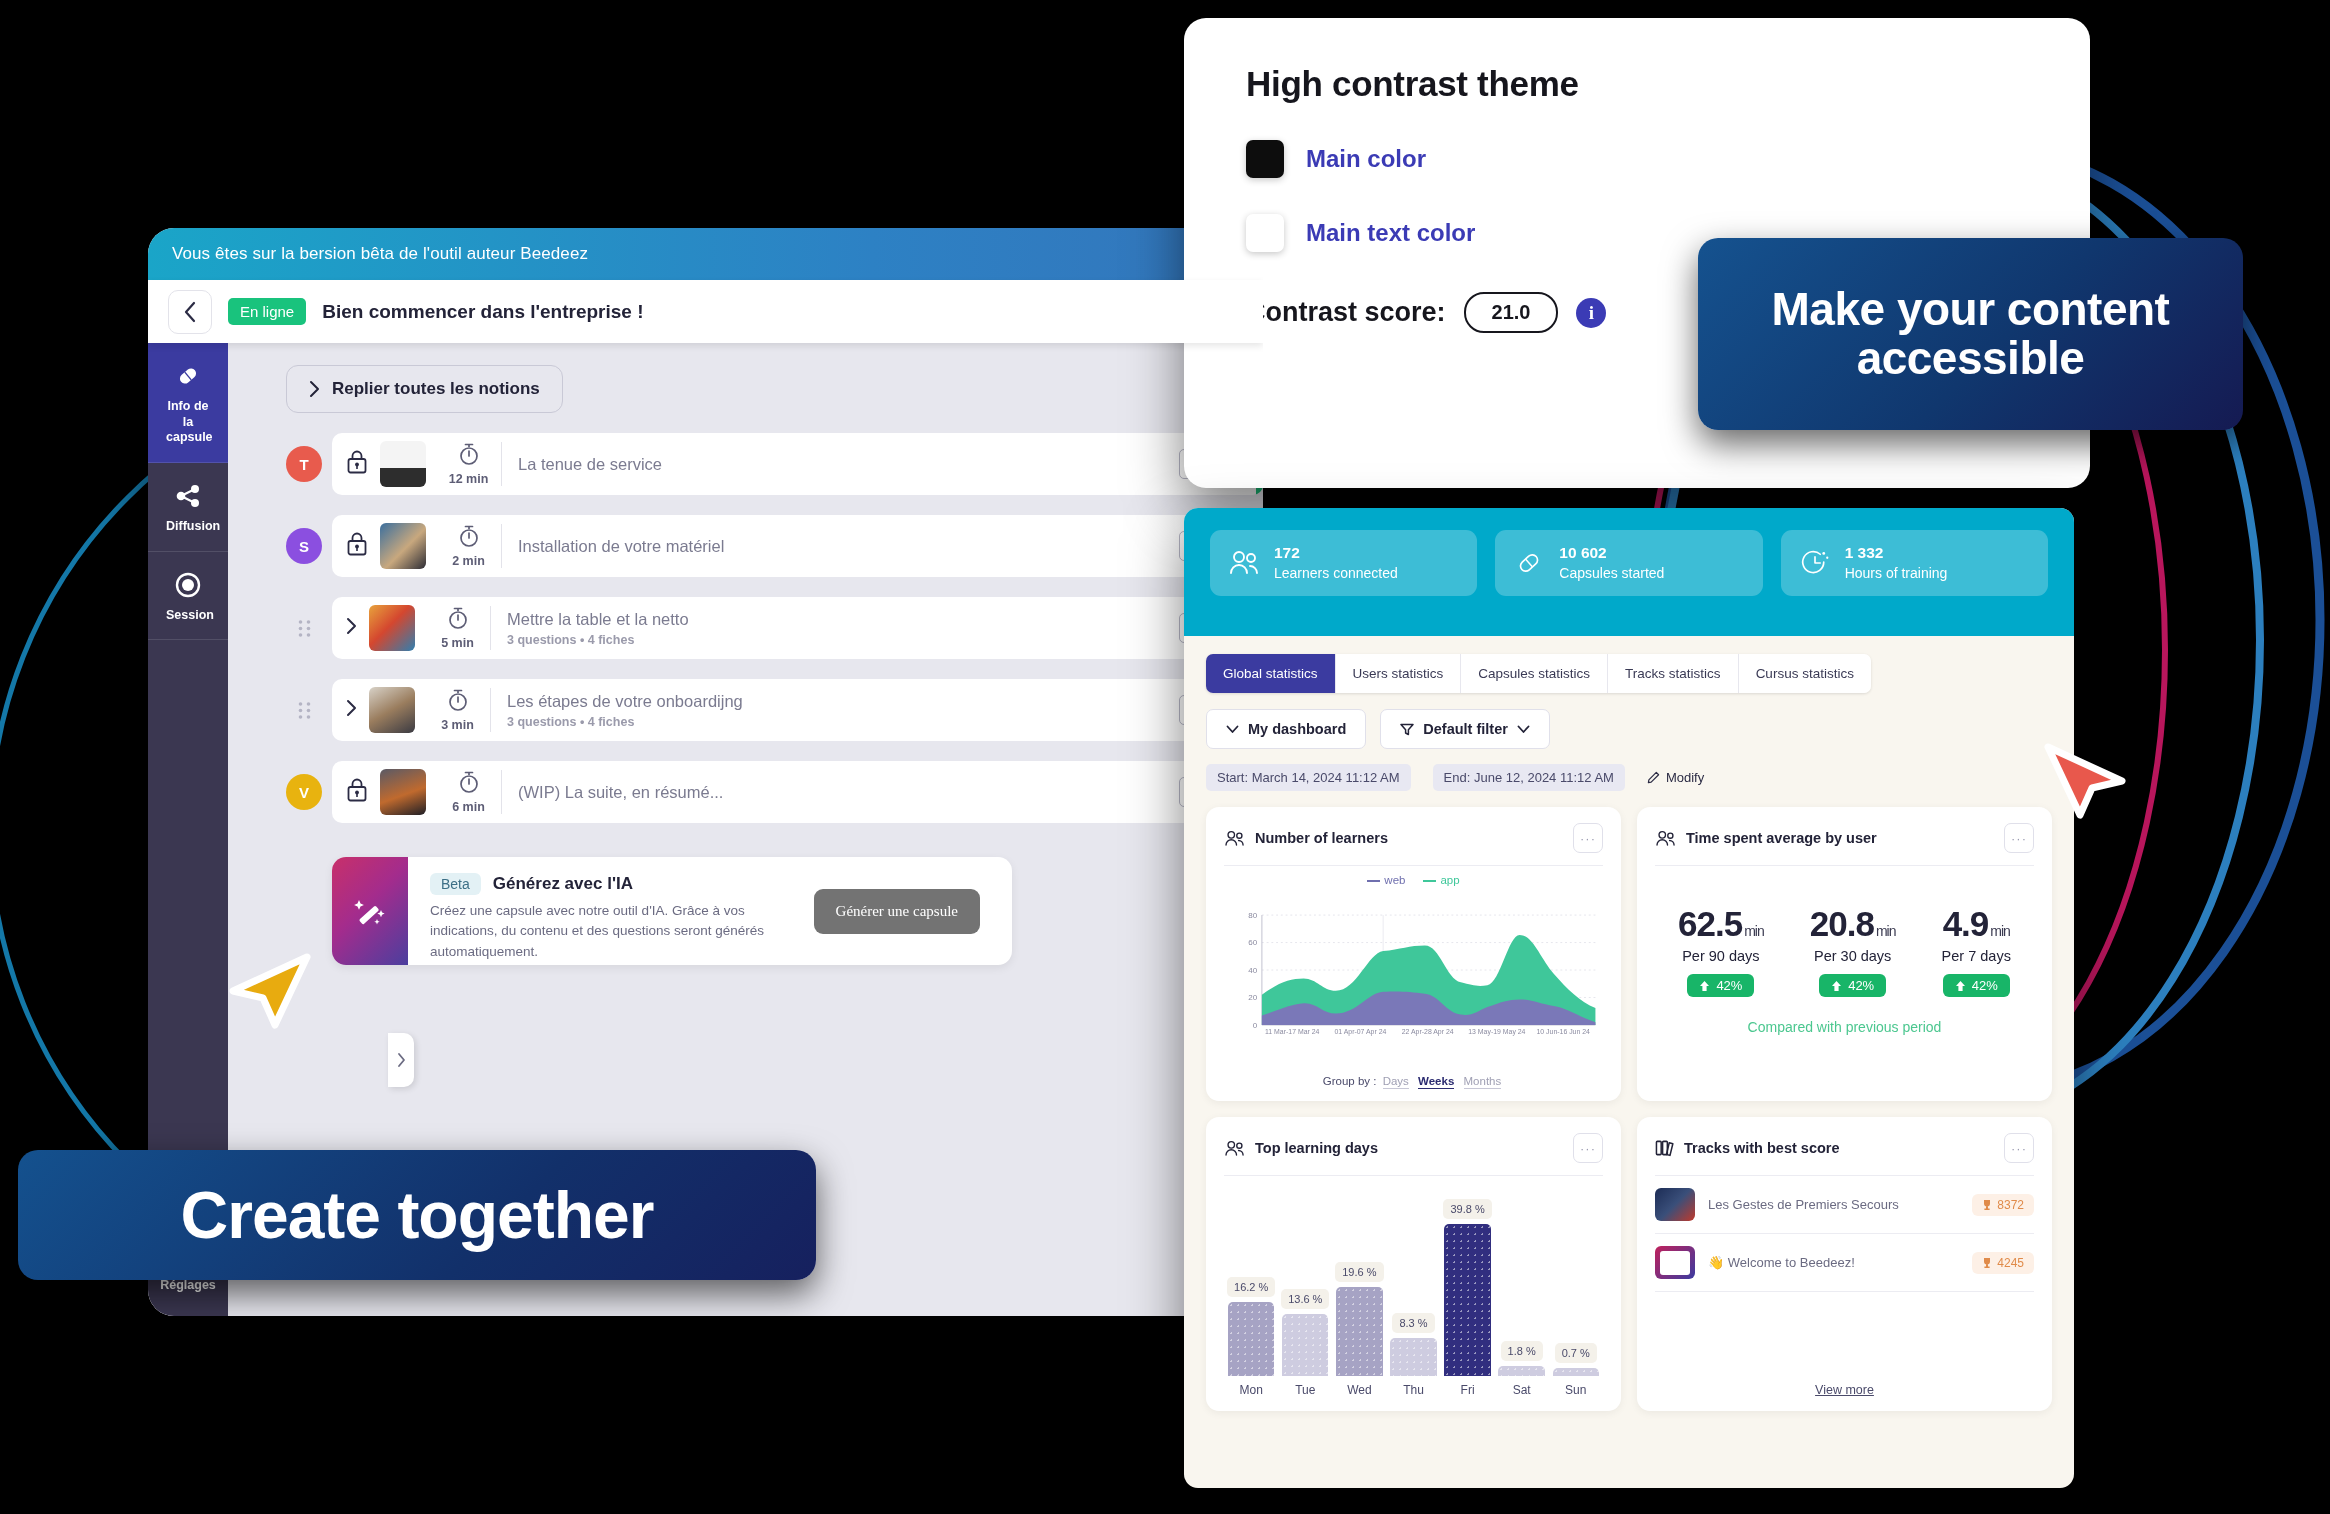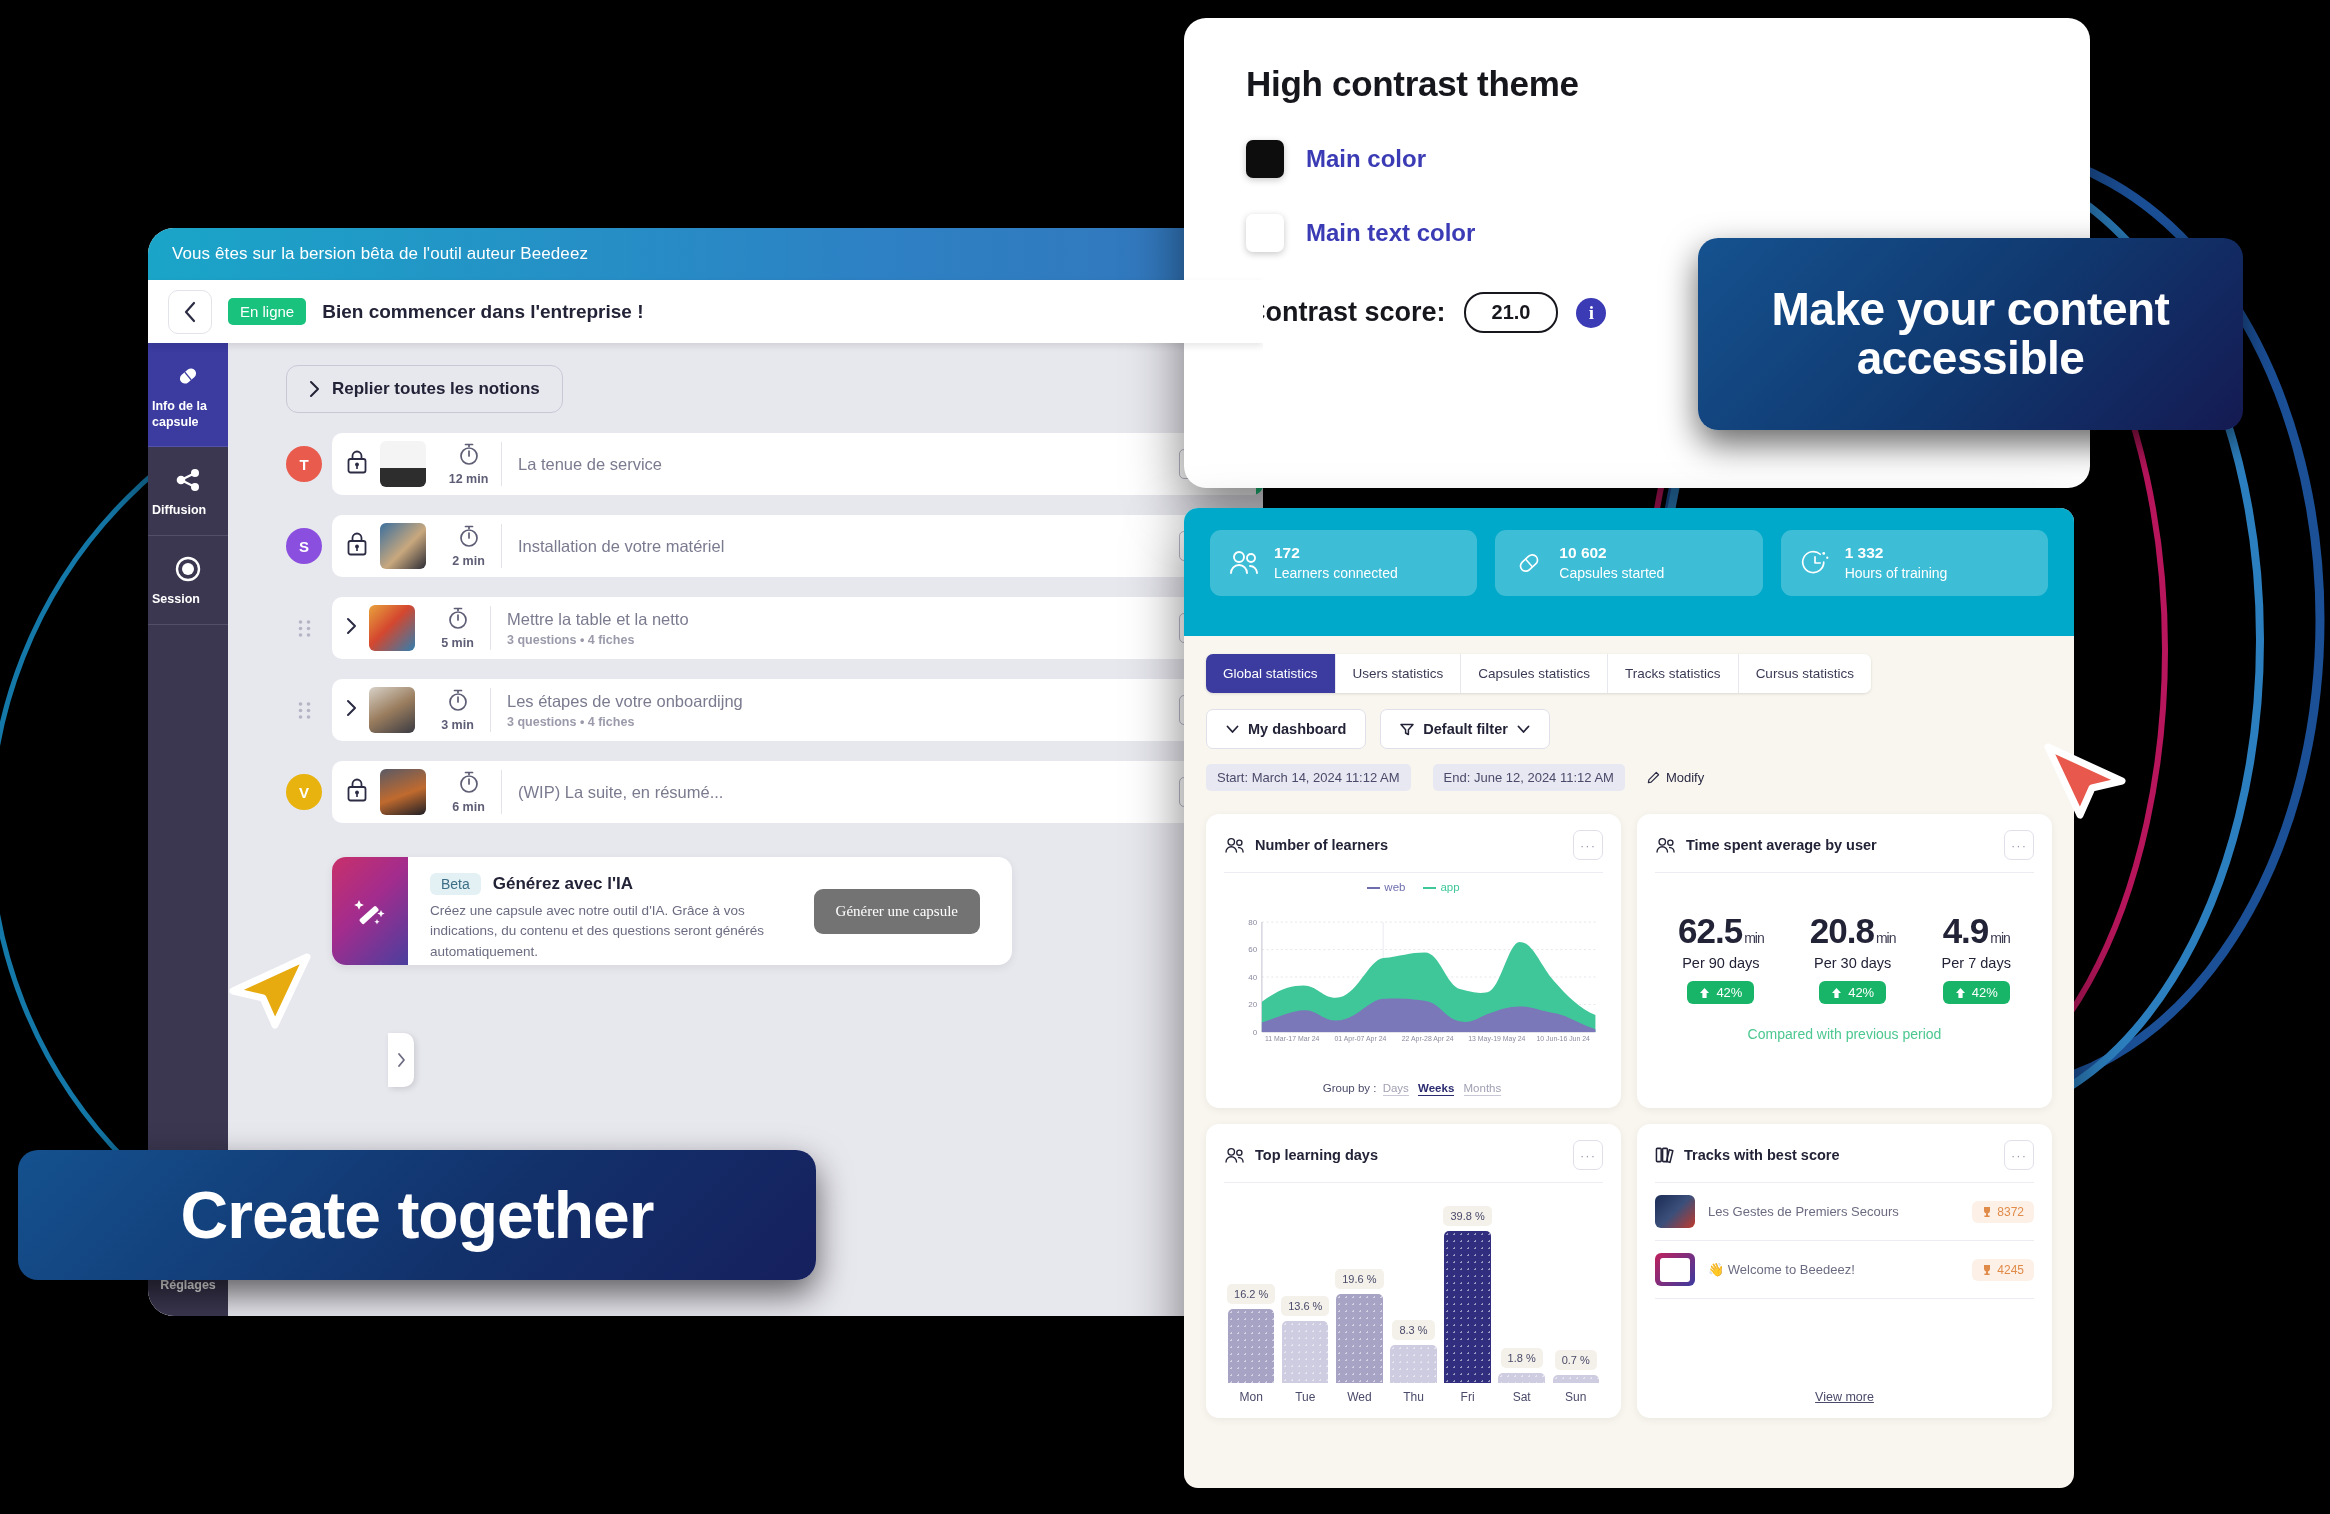--- a/index.html
+++ b/index.html
@@ -44,21 +44,21 @@
   #author-title { font-size: 19px; font-weight: 700; color: #232338; }
 
   #author-body { display: flex; height: calc(100% - 115px); background: #e7e7ee; }
 
   
   #author-sidebar {
     width: 80px; background: #3b3751; flex: 0 0 80px;
     display: flex; flex-direction: column; color: #fff;
   }
   .side-item {
-    padding: 18px 4px 16px; 
+    padding: 18px 18px 16px; text-align: center;
     border-bottom: 1px solid rgba(255,255,255,.12);
   }
   .side-item.active { background: #3b3ba0; }
   .side-ico { display: block; margin: 0 auto 8px; }
   .side-label { font-size: 12.5px; font-weight: 700; line-height: 1.25; }
   #side-spacer { flex: 1; }
   #side-bottom { padding: 10px 4px 22px; text-align: center; }
 
   
   #author-content { flex: 1; position: relative; padding: 22px 0 0 58px; overflow: hidden; }
@@ -196,21 +196,21 @@
     padding: 11px 19px; font-size: 14.5px; font-weight: 700; color: #232338;
     display: flex; align-items: center; gap: 9px;
   }
   #daterow { display: flex; align-items: center; gap: 22px; margin-top: 15px; }
   .date-chip { background: #e8e8f2; color: #4a4a6a; font-size: 13px;
     padding: 6px 11px; border-radius: 5px; }
   #modify-btn { display: flex; align-items: center; gap: 6px; font-size: 13px;
     color: #2b2b44; font-weight: 500; }
 
   #cards-grid { display: grid; grid-template-columns: 1fr 1fr; gap: 16px;
-    margin-top: 23px; }
+    margin-top: 16px; }
   .dcard { background: #fff; border-radius: 13px; padding: 16px 18px 14px;
     box-shadow: 0 2px 8px rgba(0,0,0,.06); height: 294px; display: flex;
     flex-direction: column; }
   .dcard-head { display: flex; align-items: center; justify-content: space-between;
     padding-bottom: 12px; border-bottom: 1px solid #ececf2; }
   .dcard-title { display: flex; align-items: center; gap: 10px;
     font-size: 14.5px; font-weight: 700; color: #232338; }
   .dots-btn { width: 30px; height: 30px; border: 1px solid #e0e0ea; border-radius: 7px;
     display: flex; align-items: center; justify-content: center; color: #9a9ab0;
     font-size: 13px; letter-spacing: 1px; }

